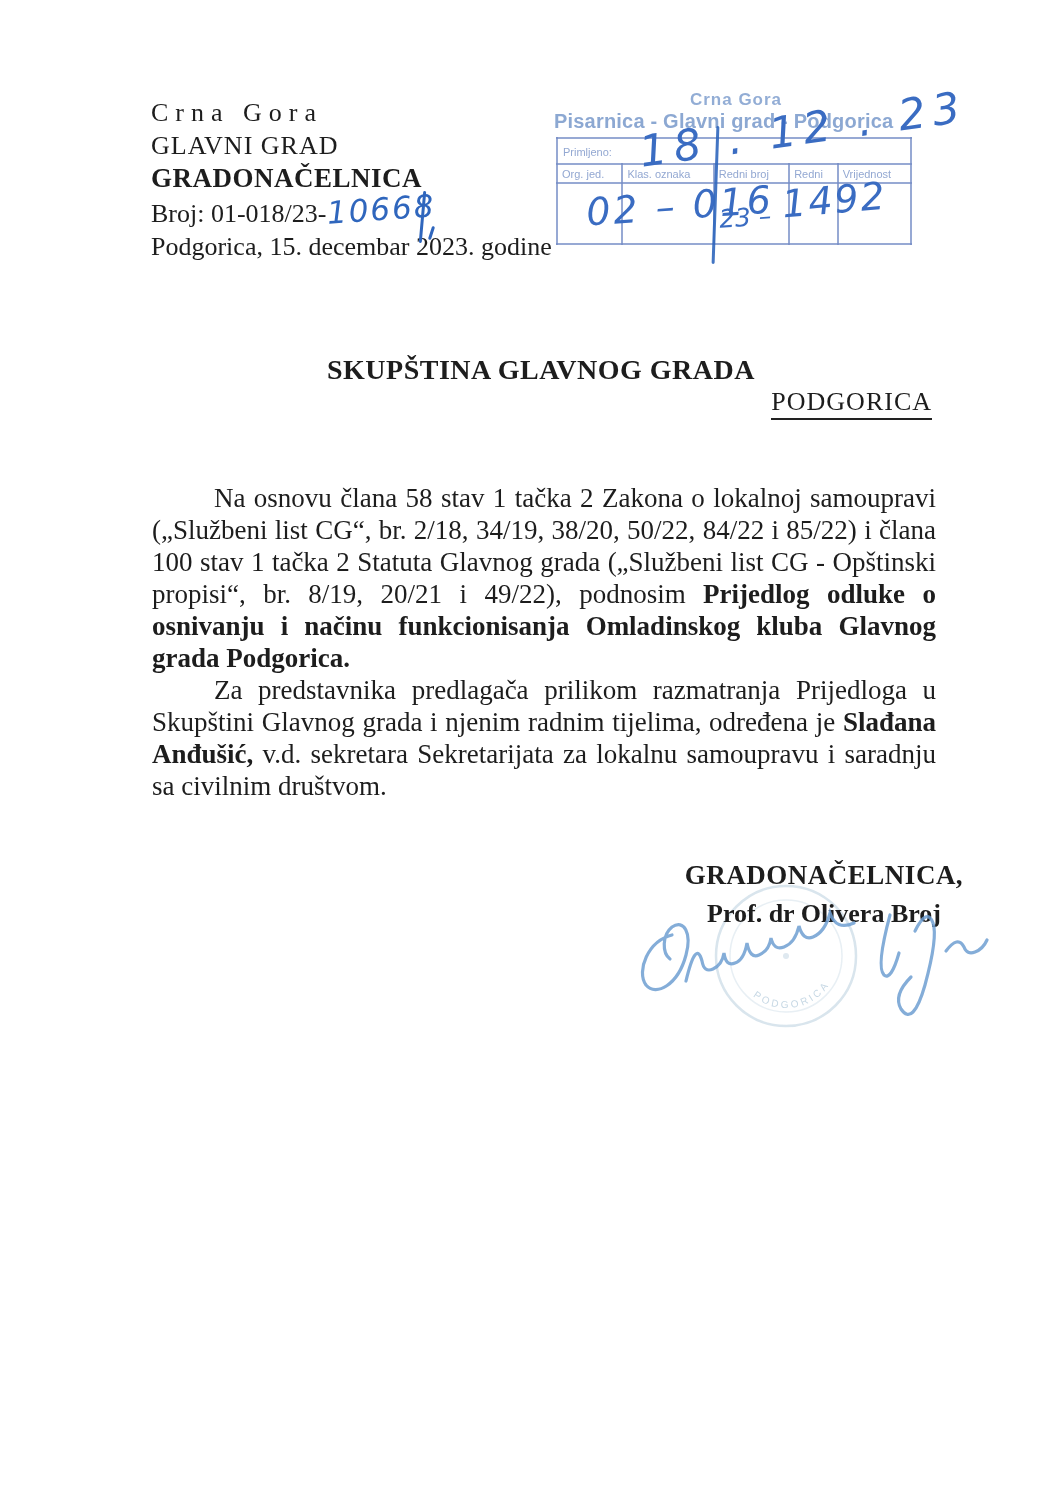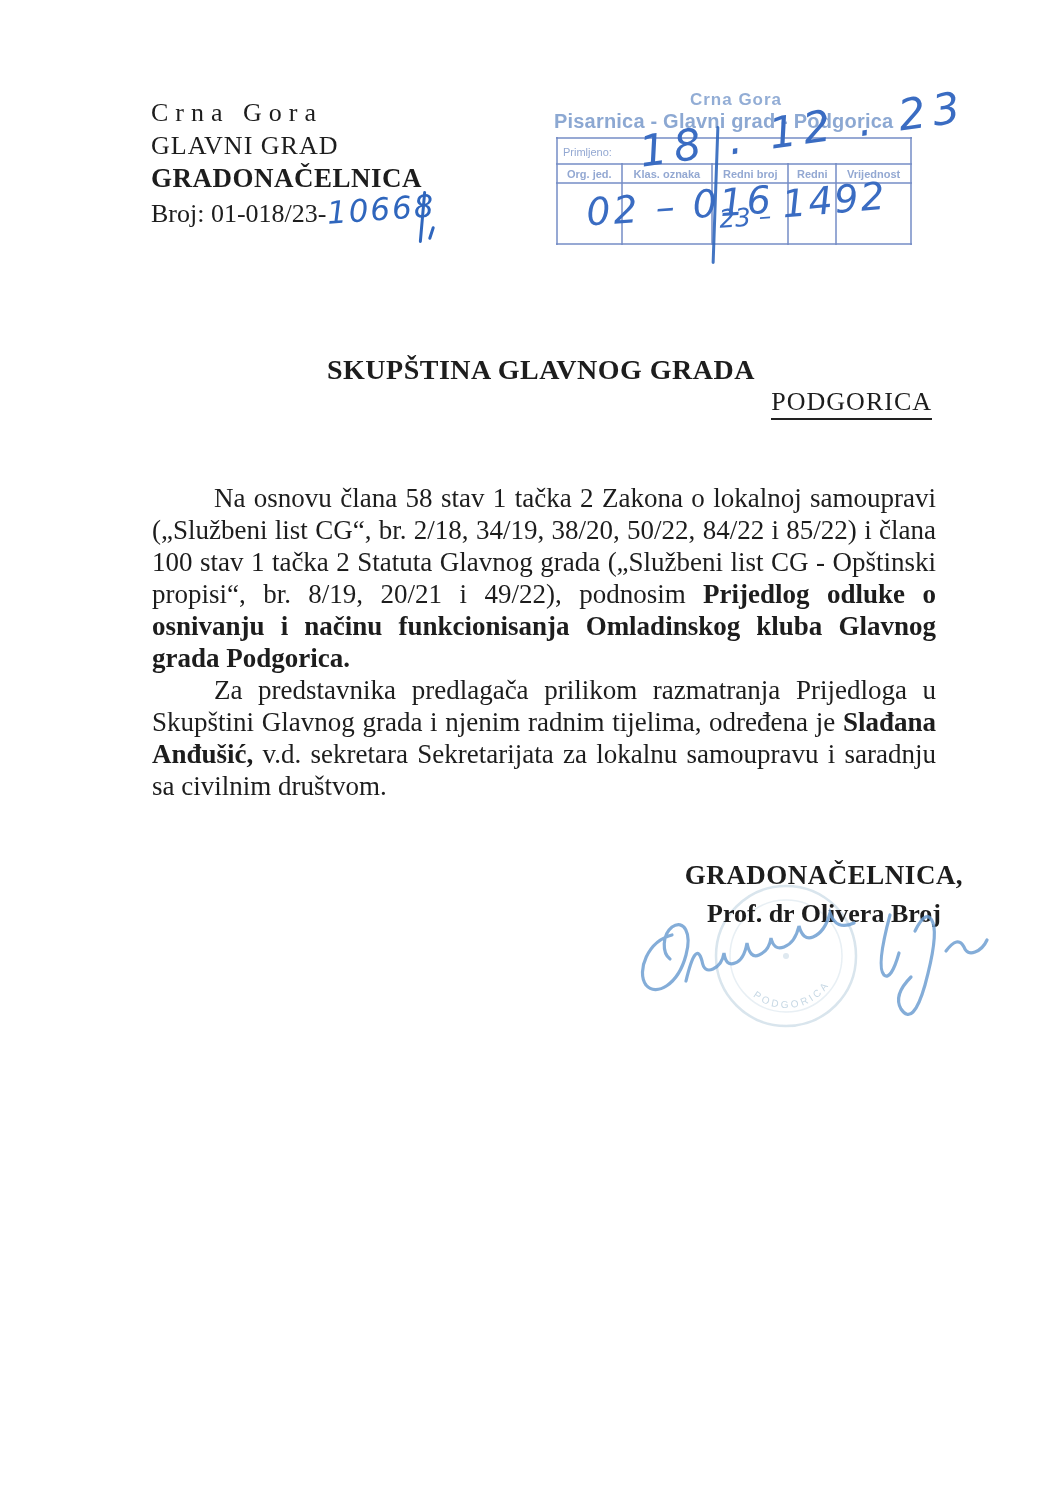--- a/index.html
+++ b/index.html
@@ -24,21 +24,21 @@
   
   .stamp{
     position:absolute;left:556px;top:90px;width:360px;
     font-family:"Liberation Sans",sans-serif;color:#809fce;
   }
   .stamp-title{text-align:center;font-size:17px;font-weight:bold;letter-spacing:1px;opacity:.85;}
   .stamp-sub{font-size:20px;font-weight:bold;white-space:nowrap;margin:0 0 4px -2px;letter-spacing:.2px;opacity:.9;}
   .stamp-table{border-collapse:collapse;width:356px;}
   .stamp-table td{border:2px solid rgba(116,140,198,.75);font-size:11px;color:#93a8d2;}
   .cell-received{height:22px;padding:2px 0 0 5px;font-size:12px;}
-  .cell-head{height:15px;text-align:center;padding:1px 4px;font-weight:bold;}
+  .cell-head{height:15px;text-align:left;padding:1px 4px;}
   .cell-entry{height:57px;}
   
   .ink{
     position:absolute;font-family:"DejaVu Sans",sans-serif;font-style:italic;
     color:#3a6cc2;white-space:nowrap;
   }
   .ink-date{left:638px;top:104px;font-size:43px;letter-spacing:7px;transform:rotate(-8deg);}
   .ink-org{left:586px;top:184px;font-size:38px;letter-spacing:3px;transform:rotate(-4deg);}
   .ink-year{left:719px;top:203px;font-size:25px;transform:rotate(-4deg);}
   .ink-red{left:782px;top:178px;font-size:38px;letter-spacing:2px;transform:rotate(-5deg);}
@@ -61,20 +61,21 @@
 </head>
 <body>
 
 <div class="page">
 
   <div class="letterhead">
     <div class="lh-country">Crna Gora</div>
     <div class="lh-org">GLAVNI GRAD</div>
     <div class="lh-office">GRADONAČELNICA</div>
     <div><span>Broj: 01-018/23-</span><span class="hw-num">10668</span></div>
+    <div>Podgorica, 15. decembar 2023. godine</div>
   </div>
   <div class="pen-stroke stroke-a"></div>
   <div class="pen-stroke stroke-b"></div>
 
   <div class="stamp">
     <div class="stamp-title">Crna Gora</div>
     <div class="stamp-sub">Pisarnica - Glavni grad - Podgorica</div>
     <table class="stamp-table">
       <tbody>
           <tr>

